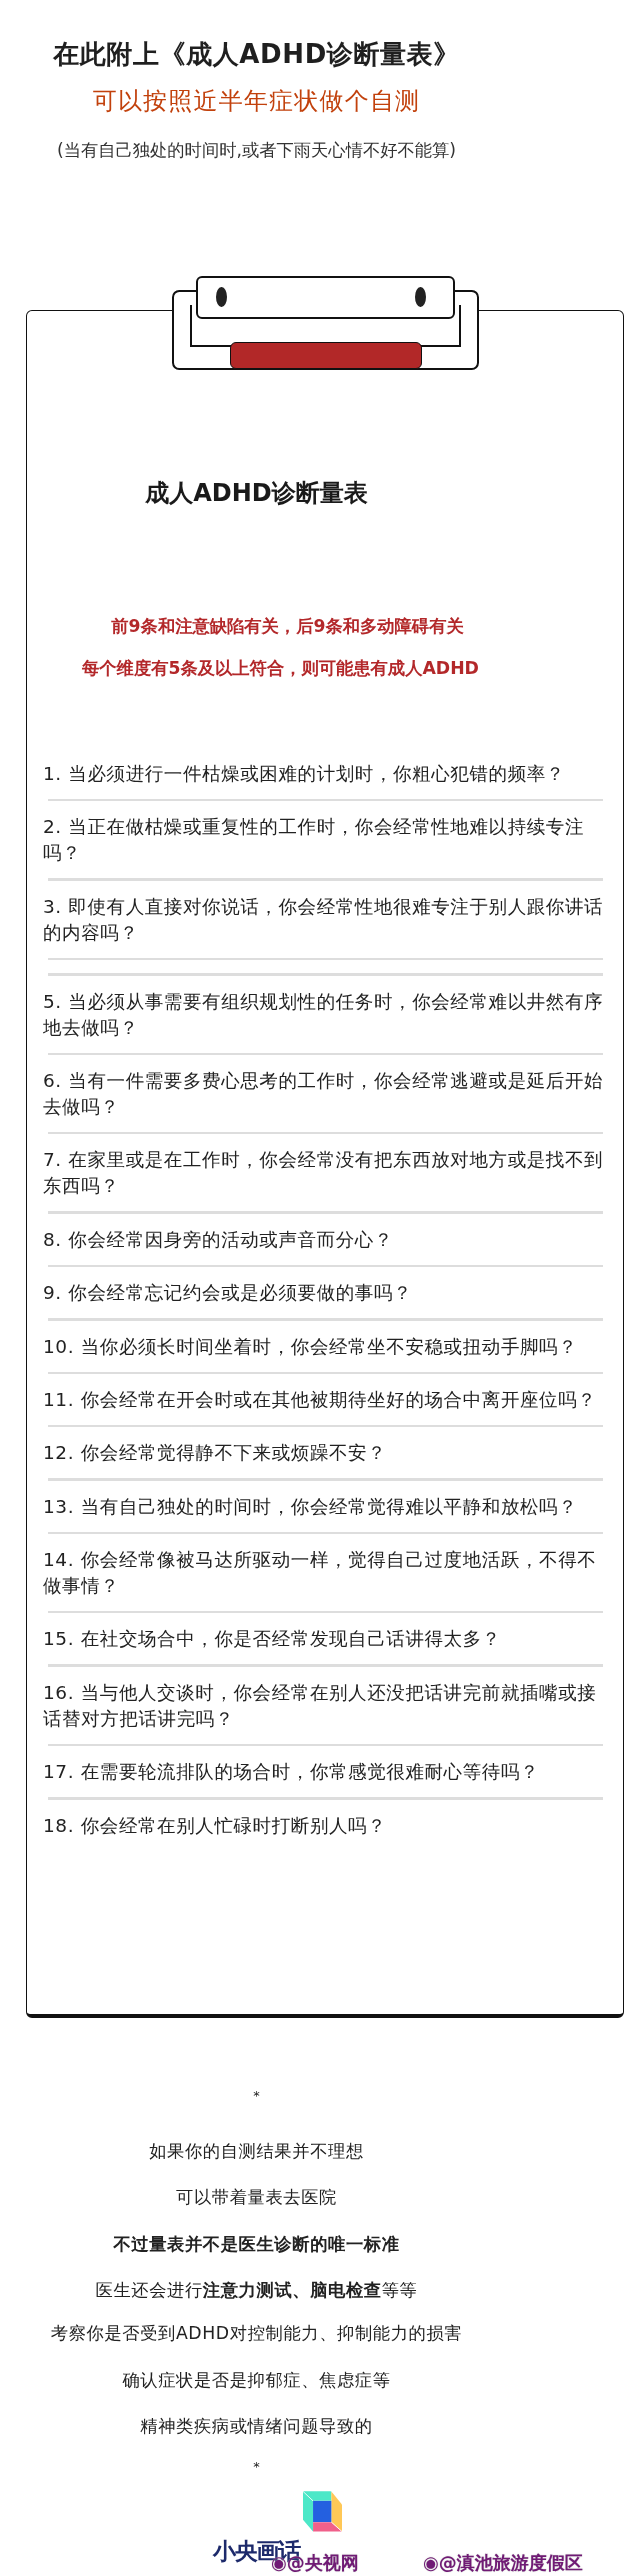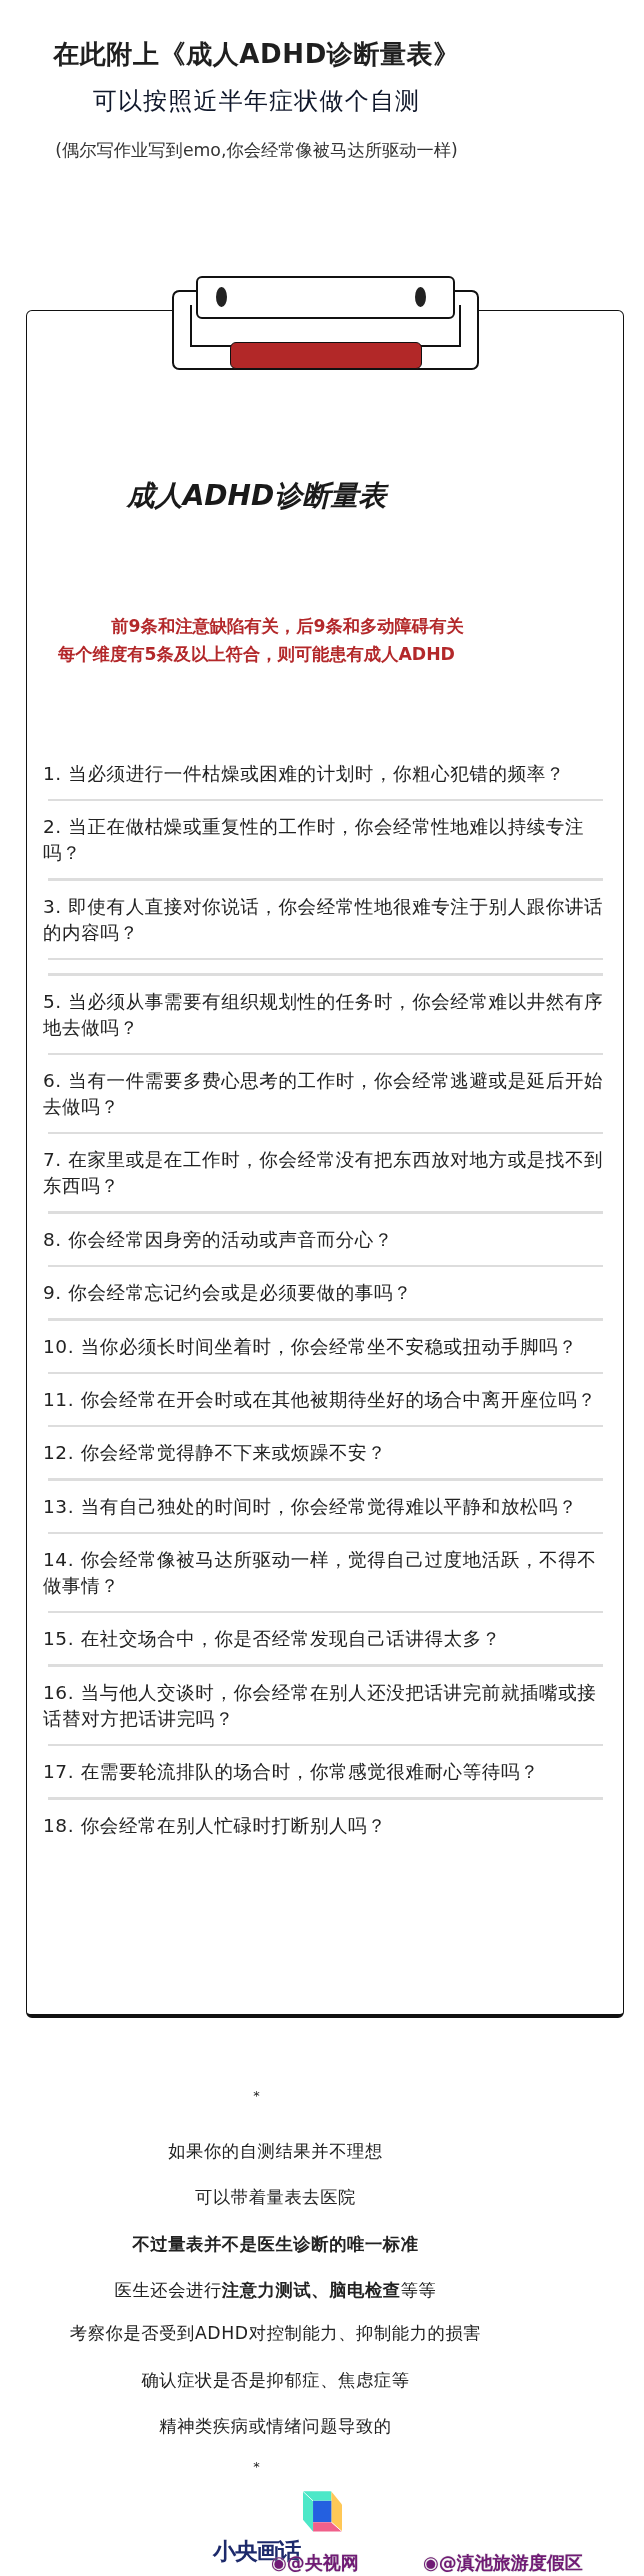--- a/index.html
+++ b/index.html
@@ -2,69 +2,69 @@
 <html style="font-size:9.5px"><head>
 <meta charset="utf-8">
 <style>
   html, body { margin: 0; padding: 0; background: #ffffff; }
   body { width: 644px; height: 2576px; position: relative; overflow: hidden;
          font-family: "DejaVu Sans", "Liberation Sans", sans-serif; color: #222; }
   .abs { position: absolute; }
   .center { left: 0; width: 513px; text-align: center; }
 
   .h-title { font-size: 26px; font-weight: bold; color: #1f1f1f; letter-spacing: 0.6px; }
-  .h-sub { font-size: 24px; color: #0f172a; letter-spacing: 1.2px; }
+  .h-sub { font-size: 24px; color: #c2410c; letter-spacing: 1.2px; }
   .h-note { font-size: 17.3px; color: #333; }
 
   
   .board { left: 26px; top: 310px; width: 598px; height: 1708px; box-sizing: border-box;
            border: 1.8px solid #111; border-bottom-width: 4.2px; border-radius: 6px; background:#fff; }
   .clip-frame { left: 172px; top: 290px; width: 307px; height: 80px; box-sizing: border-box;
                 border: 2.4px solid #111; border-radius: 7.2px; background: #fff; }
   .clip-inner { left: 190px; top: 305px; width: 271px; height: 42px; box-sizing: border-box;
                 border: 2.4px solid #111; border-top: none; background: #fff; }
   .clip-plate { left: 196px; top: 276px; width: 259px; height: 43px; box-sizing: border-box;
                 border: 2.4px solid #111; border-radius: 6px; background: #fff; }
   .clip-dot { width: 10.7px; height: 20px; border-radius: 50%; background: #222; top: 287px; }
   .clip-bar { left: 230px; top: 342px; width: 192px; height: 27.4px; box-sizing: border-box;
               border: 1.8px solid #111; border-radius: 6px; background: #b22828; }
 
-  .card-title { top: 477px; font-size: 28px; font-weight: bold; color: #1a1a1a; font-style: italic; }
+  .card-title { top: 477px; font-size: 24px; font-weight: bold; color: #1a1a1a; }
   .rule-line { font-size: 17.3px; font-weight: bold; color: #b3282a; }
 
   .q-list { left: 43px; top: 761px; width: 561px; }
   .q-item { font-size: 18.5px; line-height: 26px; color: #222; letter-spacing: 0.6px; }
   .q-div { height: 2.4px; background: #dddddd; margin: 12px 0 13px 4.8px; width: 555px; }
 
-  .foot { font-size: 17.3px; color: #222; letter-spacing: 0.6px; padding-left: 19px; }
+  .foot { font-size: 17.3px; color: #222; letter-spacing: 0.6px; }
   .foot b { font-weight: bold; }
   .star { font-size: 13px; color: #222; }
 
   .logo { left: 303px; top: 2491px; width: 39px; height: 41px; }
   .logo-text { top: 2536px; font-size: 23px; font-weight: bold; color: #1d2a6b; letter-spacing: -1.2px; }
   .wm { font-size: 18px; color: #701a75; font-weight: bold; text-shadow: 0 0 1.2px #bbb; }
 </style>
 </head>
 <body>
 
 <div class="abs center h-title" style="top:37px;">在此附上《成人ADHD诊断量表》</div>
 <div class="abs center h-sub" style="top:85px;">可以按照近半年症状做个自测</div>
-<div class="abs center h-note" style="top:138px;">(偶尔写作业写到emo,你会经常像被马达所驱动一样)</div>
+<div class="abs center h-note" style="top:138px;">(当有自己独处的时间时,或者下雨天心情不好不能算)</div>
 
 <div class="abs board"></div>
 <div class="abs clip-frame"></div>
 <div class="abs clip-inner"></div>
 <div class="abs clip-plate"></div>
 <div class="abs clip-dot" style="left:216px;"></div>
 <div class="abs clip-dot" style="left:415px;"></div>
 <div class="abs clip-bar"></div>
 
 <div class="abs center card-title">成人ADHD诊断量表</div>
 <div class="abs center rule-line" style="top:614px;padding-left:31px;">前9条和注意缺陷有关，后9条和多动障碍有关</div>
-<div class="abs center rule-line" style="top:642px;">每个维度有5条及以上符合，则可能患有成人ADHD</div>
+<div class="abs center rule-line" style="top:656px;padding-left:24px;">每个维度有5条及以上符合，则可能患有成人ADHD</div>
 
 <div class="abs q-list">
   <div class="q-item">1. 当必须进行一件枯燥或困难的计划时，你粗心犯错的频率？</div>
   <div class="q-div"></div>
   <div class="q-item">2. 当正在做枯燥或重复性的工作时，你会经常性地难以持续专注吗？</div>
   <div class="q-div"></div>
   <div class="q-item">3. 即使有人直接对你说话，你会经常性地很难专注于别人跟你讲话的内容吗？</div>
   <div class="q-div"></div>
   <div class="q-div"></div>
   <div class="q-item">5. 当必须从事需要有组织规划性的任务时，你会经常难以井然有序地去做吗？</div>

